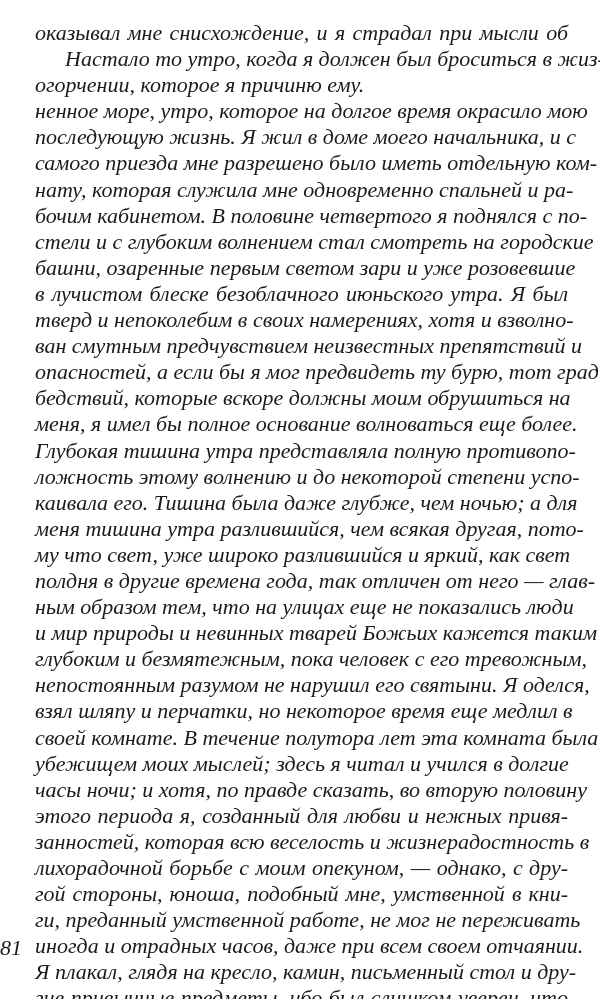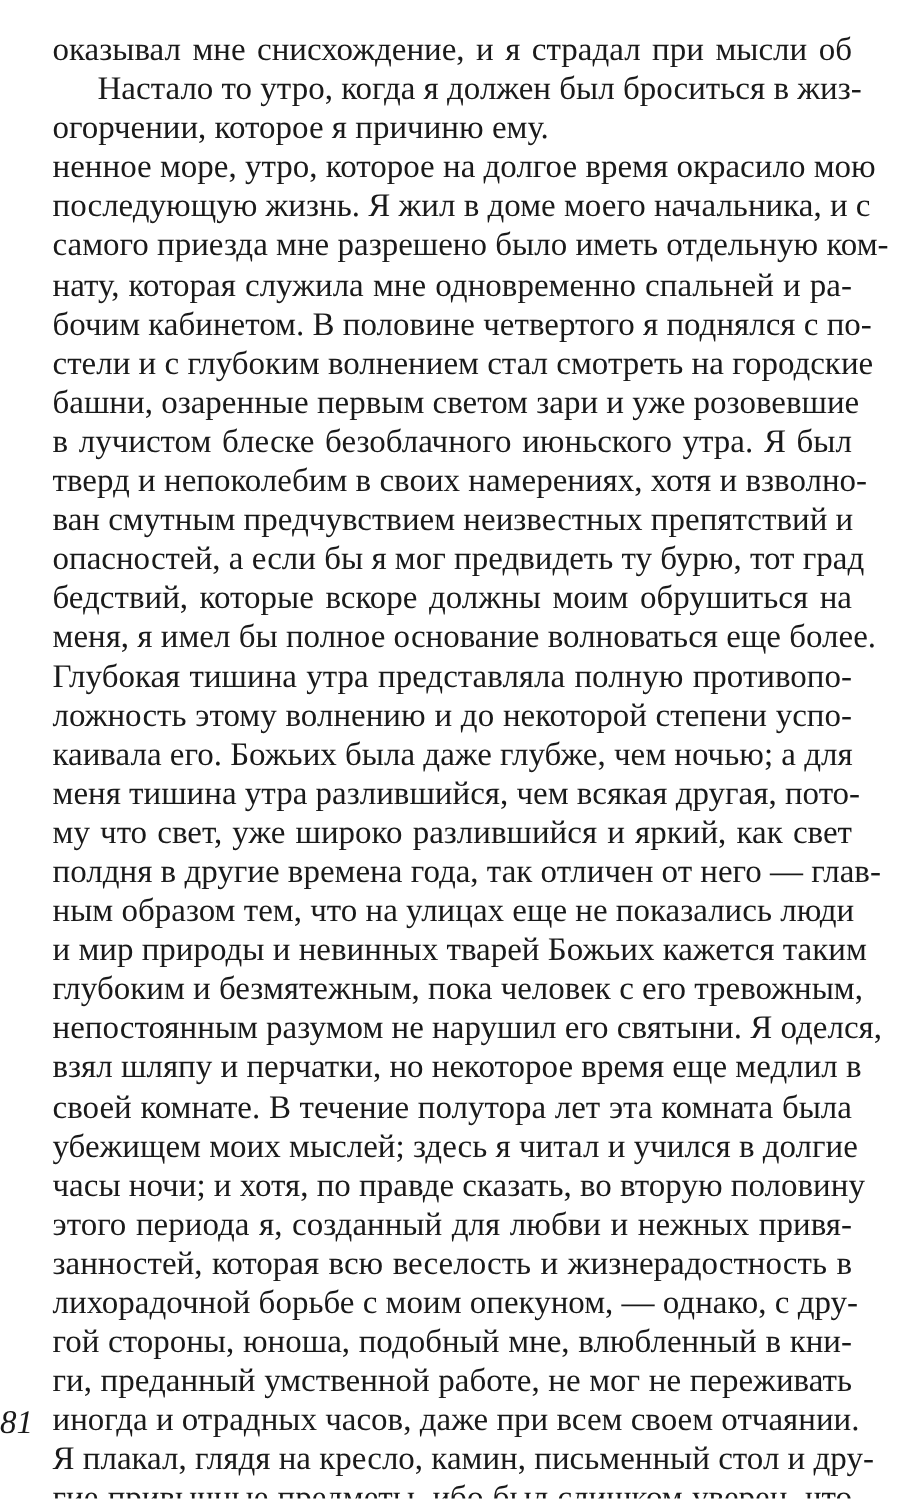--- a/index.html
+++ b/index.html
@@ -2,21 +2,21 @@
 <html><head>
 <meta charset="utf-8">
 <style>
   html, body { margin: 0; padding: 0; background: #ffffff; }
   body { width: 600px; height: 999px; overflow: hidden; position: relative; }
   .page {
     position: absolute; left: 35px; top: 20px; width: 533px;
     font-family: "Liberation Serif", serif;
     font-size: 22px; line-height: 26.1px; color: #1a1a1a;
   }
-  .line { display: block; white-space: nowrap; text-align: justify; text-align-last: justify; height: 26.1px; overflow: visible; }
+  .line { display: block; white-space: nowrap; text-align: justify; text-align-last: justify; height: 26.1px; overflow: visible; font-style: italic; }
   .line.last { text-align-last: left; }
   .line.indent { padding-left: 30px; }
   .pagenum {
     position: absolute; left: 0; width: 600px; top: 935px; 
     font-family: "Liberation Serif", serif; font-style: italic; font-size: 22px; color: #1a1a1a;
   }
 </style>
 </head>
 <body>
 
@@ -32,34 +32,34 @@
     <span class="line">стели и с глубоким волнением стал смотреть на городские</span>
     <span class="line">башни, озаренные первым светом зари и уже розовевшие</span>
     <span class="line">в лучистом блеске безоблачного июньского утра. Я был</span>
     <span class="line">тверд и непоколебим в своих намерениях, хотя и взволно-</span>
     <span class="line">ван смутным предчувствием неизвестных препятствий и</span>
     <span class="line">опасностей, а если бы я мог предвидеть ту бурю, тот град</span>
     <span class="line">бедствий, которые вскоре должны моим обрушиться на</span>
     <span class="line">меня, я имел бы полное основание волноваться еще более.</span>
     <span class="line">Глубокая тишина утра представляла полную противопо-</span>
     <span class="line">ложность этому волнению и до некоторой степени успо-</span>
-    <span class="line">каивала его. Божьих была даже глубже, чем ночью; а для</span>
+    <span class="line">каивала его. Тишина была даже глубже, чем ночью; а для</span>
     <span class="line">меня тишина утра разлившийся, чем всякая другая, пото-</span>
     <span class="line">му что свет, уже широко разлившийся и яркий, как свет</span>
     <span class="line">полдня в другие времена года, так отличен от него — глав-</span>
     <span class="line">ным образом тем, что на улицах еще не показались люди</span>
     <span class="line">и мир природы и невинных тварей Божьих кажется таким</span>
     <span class="line">глубоким и безмятежным, пока человек с его тревожным,</span>
     <span class="line">непостоянным разумом не нарушил его святыни. Я оделся,</span>
     <span class="line">взял шляпу и перчатки, но некоторое время еще медлил в</span>
     <span class="line">своей комнате. В течение полутора лет эта комната была</span>
     <span class="line">убежищем моих мыслей; здесь я читал и учился в долгие</span>
     <span class="line">часы ночи; и хотя, по правде сказать, во вторую половину</span>
     <span class="line">этого периода я, созданный для любви и нежных привя-</span>
     <span class="line">занностей, которая всю веселость и жизнерадостность в</span>
     <span class="line">лихорадочной борьбе с моим опекуном, — однако, с дру-</span>
-    <span class="line">гой стороны, юноша, подобный мне, влюбленный в кни-</span>
+    <span class="line">гой стороны, юноша, подобный мне, умственной в кни-</span>
     <span class="line">ги, преданный умственной работе, не мог не переживать</span>
     <span class="line">иногда и отрадных часов, даже при всем своем отчаянии.</span>
     <span class="line">Я плакал, глядя на кресло, камин, письменный стол и дру-</span>
     <span class="line">гие привычные предметы, ибо был слишком уверен, что</span>
   </div>
 <div class="pagenum">81</div>
 
 </body></html>

